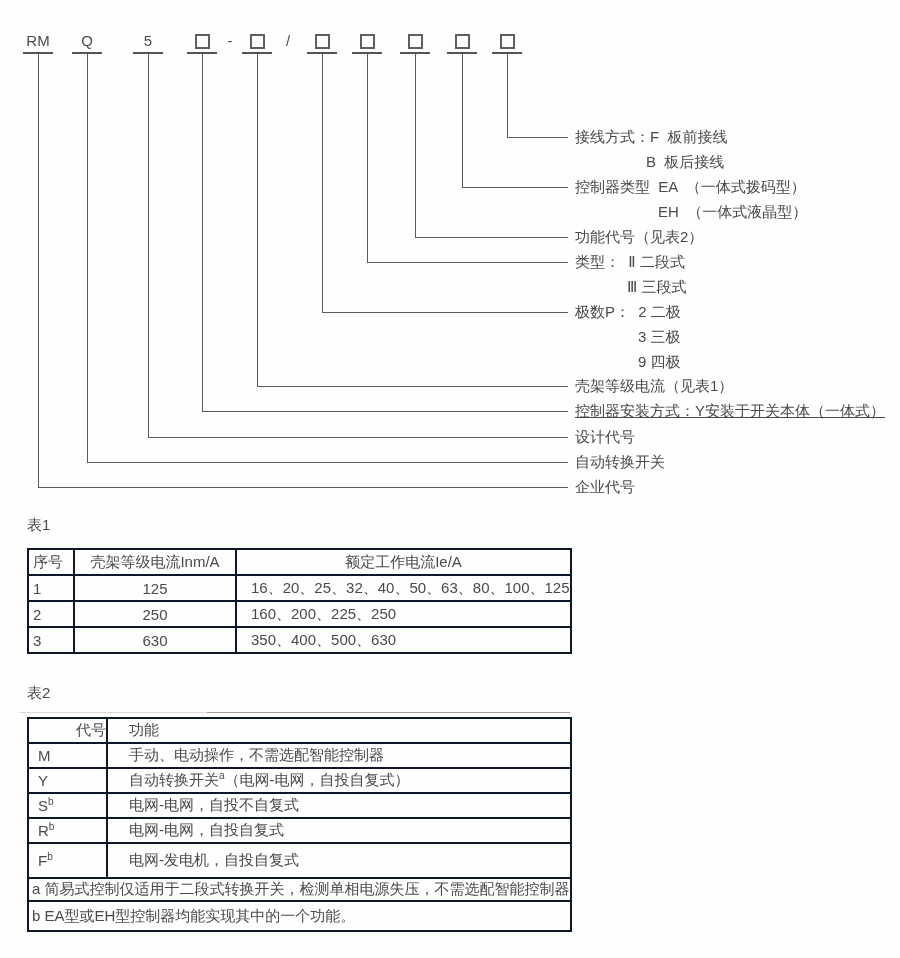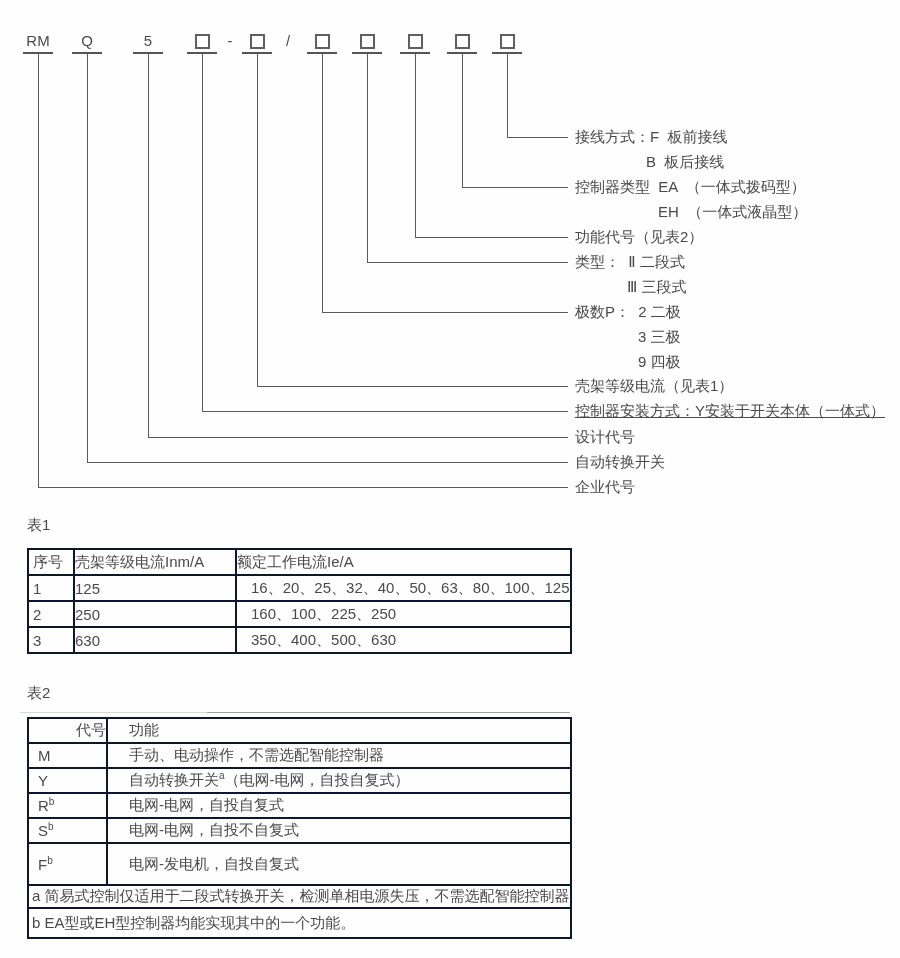--- a/index.html
+++ b/index.html
@@ -12,21 +12,21 @@
   .uline{position:absolute;top:52px;width:30px;height:1.5px;background:#555;}
   .vline{position:absolute;top:54px;width:1px;background:#5a5a5a;}
   .hline{position:absolute;height:1px;background:#5a5a5a;}
   .lbl{position:absolute;height:22px;line-height:22px;font-size:15px;white-space:pre;}
   .ttl{position:absolute;font-size:15px;height:18px;line-height:18px;}
   table{border-collapse:collapse;table-layout:fixed;font-size:15px;color:#4a4a4a;}
   td{border:2px solid #0f172a;padding:0;white-space:nowrap;overflow:hidden;}
   #t1{position:absolute;left:27px;top:548px;width:543px;}
   #t2{position:absolute;left:27px;top:717px;width:543px;}
   .c-left{text-align:left;padding-left:4px;}
-  .c-center{}
+  .c-center{text-align:center;}
   .c-cur{text-align:left;padding-left:14px;}
   .t2-code{text-align:left;padding-left:9px;}
   .t2-hdr1{text-align:right;padding-left:5px;}
   .t2-func{text-align:left;padding-left:21px;}
   .t2-note{text-align:left;padding-left:3px;}
   sup{font-size:10px;line-height:0;}
   .glitch{position:absolute;height:1px;}
 </style>
 </head>
 <body>
@@ -110,21 +110,21 @@
       <td class="c-center">额定工作电流Ie/A</td>
     </tr>
     <tr style="height:26px;">
       <td class="c-left">1</td>
       <td class="c-center">125</td>
       <td class="c-cur">16、20、25、32、40、50、63、80、100、125</td>
     </tr>
     <tr style="height:26px;">
       <td class="c-left">2</td>
       <td class="c-center">250</td>
-      <td class="c-cur">160、100、225、250</td>
+      <td class="c-cur">160、200、225、250</td>
     </tr>
     <tr style="height:26px;">
       <td class="c-left">3</td>
       <td class="c-center">630</td>
       <td class="c-cur">350、400、500、630</td>
     </tr>
   </tbody>
     </table>
 
   <div class="ttl" style="left:27px;top:684px;">表2</div>
@@ -144,28 +144,28 @@
     </tr>
     <tr style="height:25px;">
       <td class="t2-code"><span>M</span><sup></sup></td>
       <td class="t2-func"><span>手动、电动操作，不需选配智能控制器</span><sup></sup><span></span></td>
     </tr>
     <tr style="height:25px;">
       <td class="t2-code"><span>Y</span><sup></sup></td>
       <td class="t2-func"><span>自动转换开关</span><sup>a</sup><span>（电网-电网，自投自复式）</span></td>
     </tr>
     <tr style="height:25px;">
+      <td class="t2-code"><span>S</span><sup>b</sup></td>
+      <td class="t2-func"><span>电网-电网，自投不自复式</span><sup></sup><span></span></td>
+    </tr>
+    <tr style="height:25px;">
       <td class="t2-code"><span>R</span><sup>b</sup></td>
       <td class="t2-func"><span>电网-电网，自投自复式</span><sup></sup><span></span></td>
     </tr>
-    <tr style="height:25px;">
-      <td class="t2-code"><span>S</span><sup>b</sup></td>
-      <td class="t2-func"><span>电网-电网，自投不自复式</span><sup></sup><span></span></td>
-    </tr>
-    <tr style="height:42px;">
+    <tr style="height:35px;">
       <td class="t2-code"><span>F</span><sup>b</sup></td>
       <td class="t2-func"><span>电网-发电机，自投自复式</span><sup></sup><span></span></td>
     </tr>
     <tr style="height:23px;">
       <td class="t2-note" colspan="2">a 简易式控制仅适用于二段式转换开关，检测单相电源失压，不需选配智能控制器。</td>
     </tr>
     <tr style="height:30px;">
       <td class="t2-note" colspan="2">b EA型或EH型控制器均能实现其中的一个功能。</td>
     </tr>
   </tbody>

